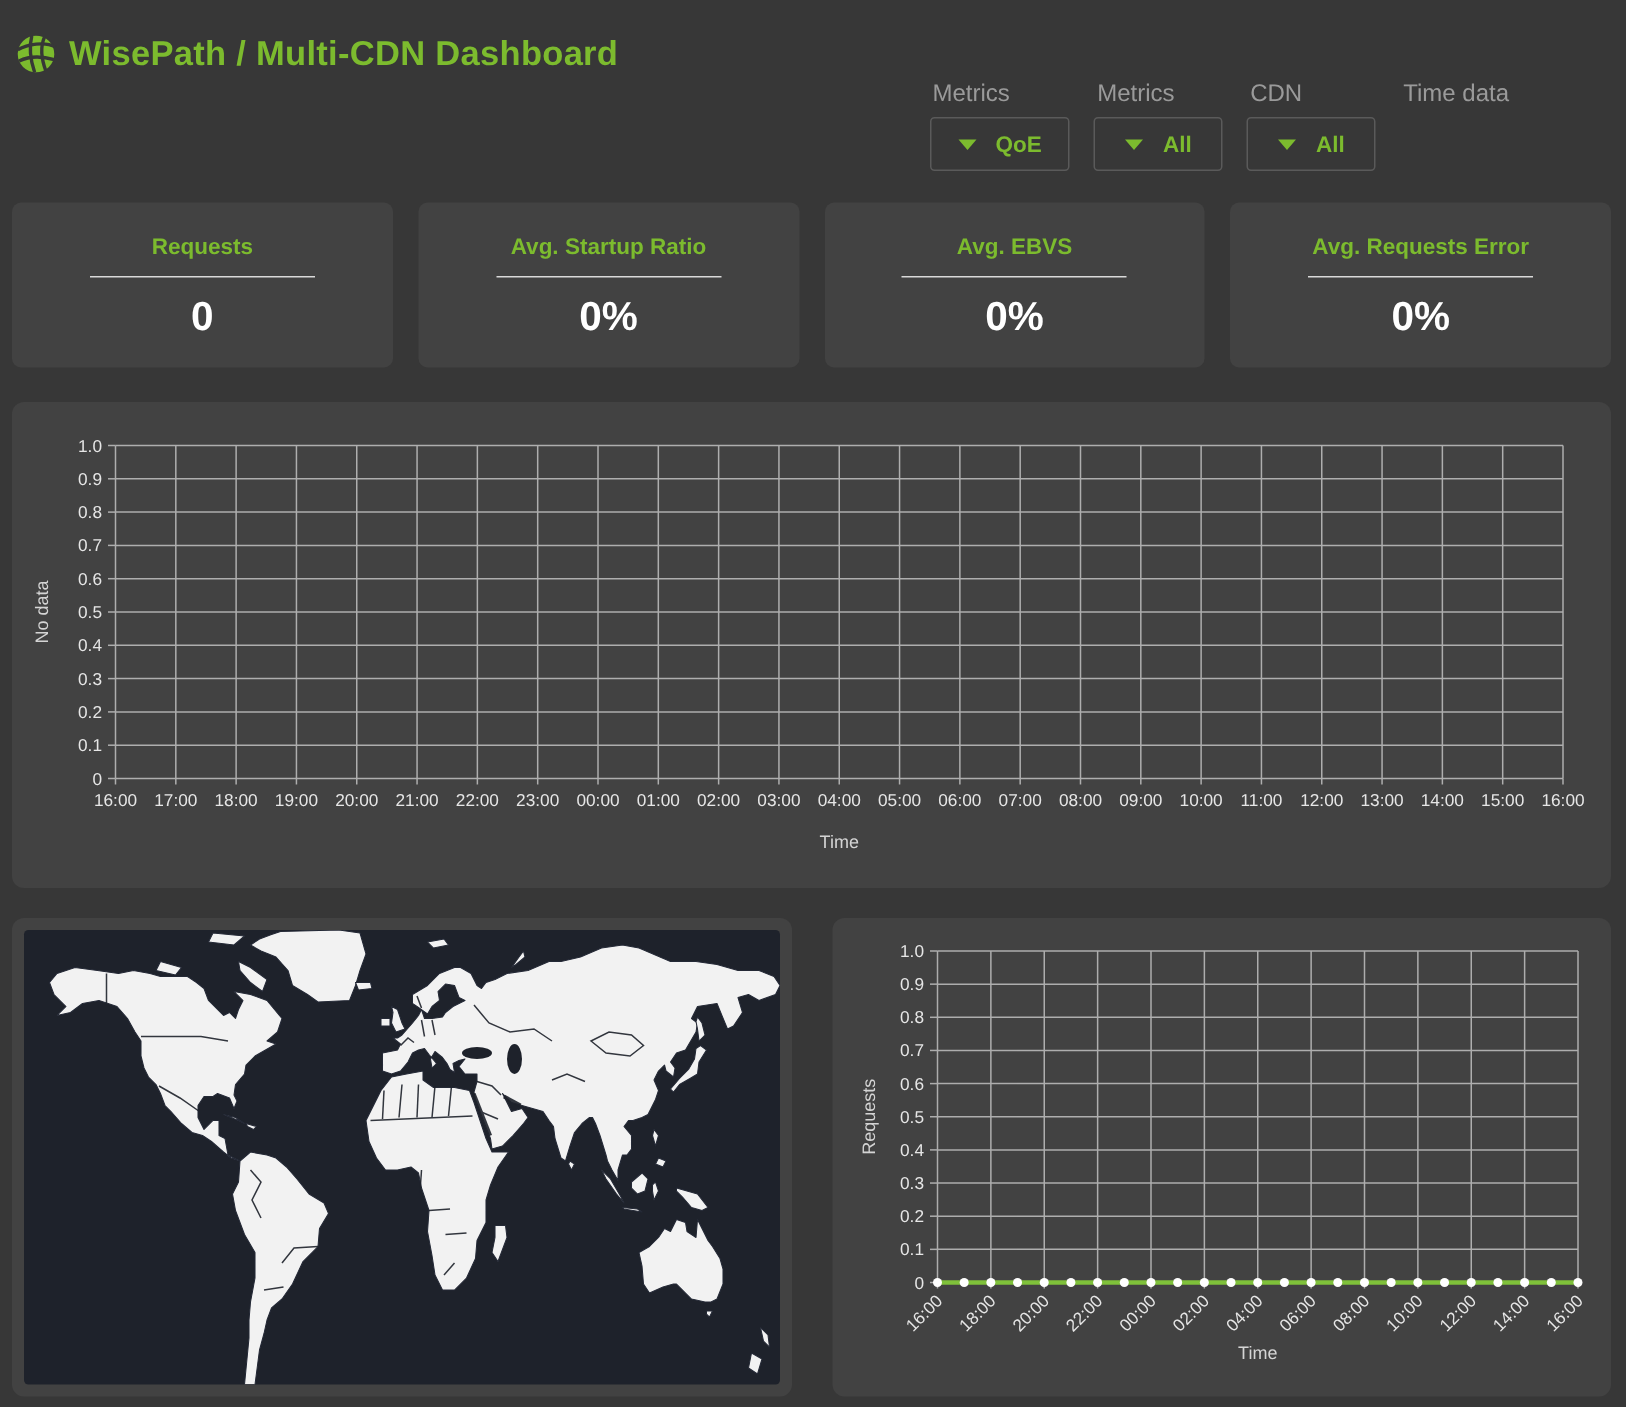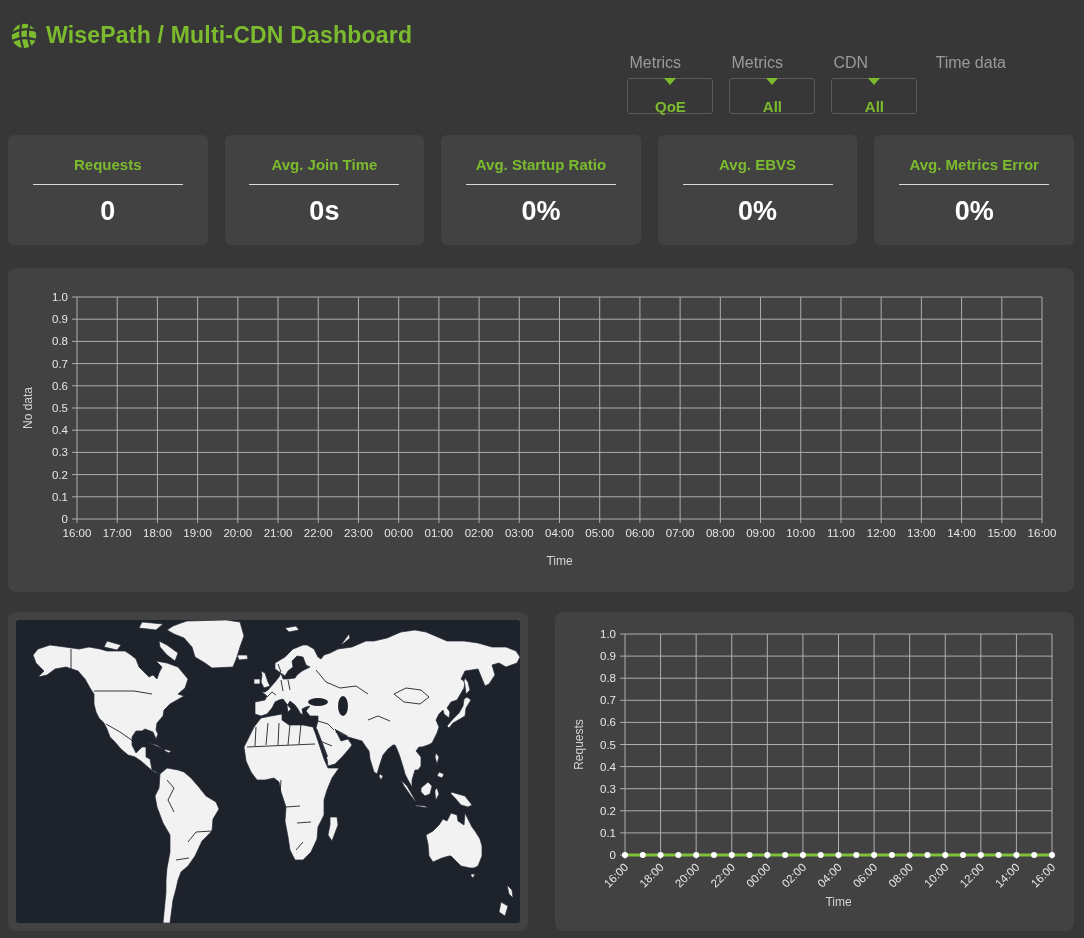--- a/index.html
+++ b/index.html
@@ -20,21 +20,21 @@
     font-size:23px; font-weight:bold; color:#7cbb2e; letter-spacing:0.2px;
   }
 
   
   .filters { position:absolute; top:54px; right:10px; display:flex; gap:16px; }
   .filter-group { display:flex; flex-direction:column; }
   .filter-label { font-size:16px; color:#9a9a9a; margin:0 0 6px 2px; }
   .filter-box {
     min-width:86px; height:36px; border:1px solid #5a5a5a; border-radius:3px;
     display:flex; align-items:center; justify-content:center; gap:13px;
-    padding:0 18px; cursor:pointer; background:transparent;flex-direction:column;
+    padding:0 18px; cursor:pointer; background:transparent;
   }
   .chevron {
     width:0; height:0;
     border-left:6px solid transparent; border-right:6px solid transparent;
     border-top:7px solid #7cbb2e;
   }
   .filter-value { font-size:15px; font-weight:bold; color:#7cbb2e; white-space:nowrap; }
 
   
   .stats { position:absolute; left:8px; top:135px; width:1066px; display:flex; gap:17px; }
@@ -103,36 +103,31 @@
     </div>
   </div>
 
   <div class="stats">
     <div class="stat-card">
       <div class="stat-title">Requests</div>
       <div class="stat-divider"></div>
       <div class="stat-value">0</div>
     </div>
     <div class="stat-card">
-      <div class="stat-title">Avg. Join Time</div>
-      <div class="stat-divider"></div>
-      <div class="stat-value">0s</div>
-    </div>
-    <div class="stat-card">
       <div class="stat-title">Avg. Startup Ratio</div>
       <div class="stat-divider"></div>
       <div class="stat-value">0%</div>
     </div>
     <div class="stat-card">
       <div class="stat-title">Avg. EBVS</div>
       <div class="stat-divider"></div>
       <div class="stat-value">0%</div>
     </div>
     <div class="stat-card">
-      <div class="stat-title">Avg. Metrics Error</div>
+      <div class="stat-title">Avg. Requests Error</div>
       <div class="stat-divider"></div>
       <div class="stat-value">0%</div>
     </div>
   </div>
 
   <div class="panel big-chart-panel">
     <div><svg viewBox="0 0 1066 324" width="1066" height="324">
           <g stroke="#c9c9c9" stroke-width="1" opacity="0.8">
             <line x1="69" y1="29" x2="69" y2="251"></line>
             <line x1="109.20833333333334" y1="29" x2="109.20833333333334" y2="251"></line>

